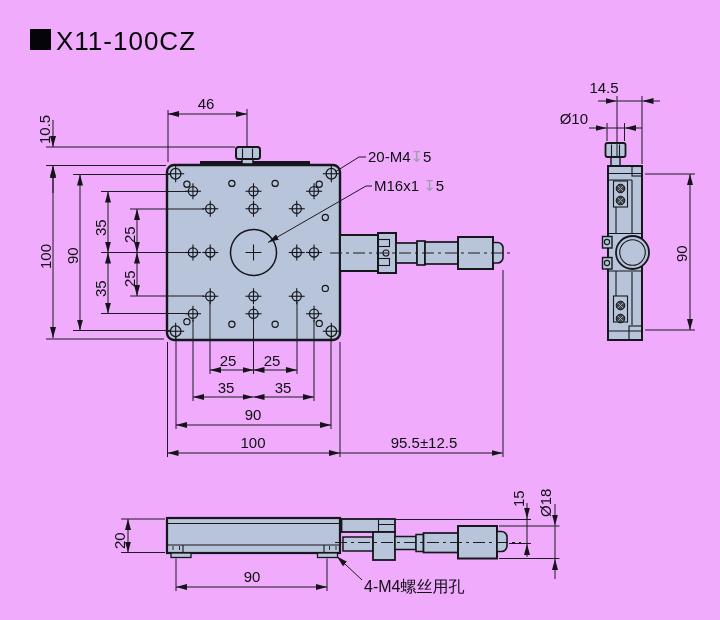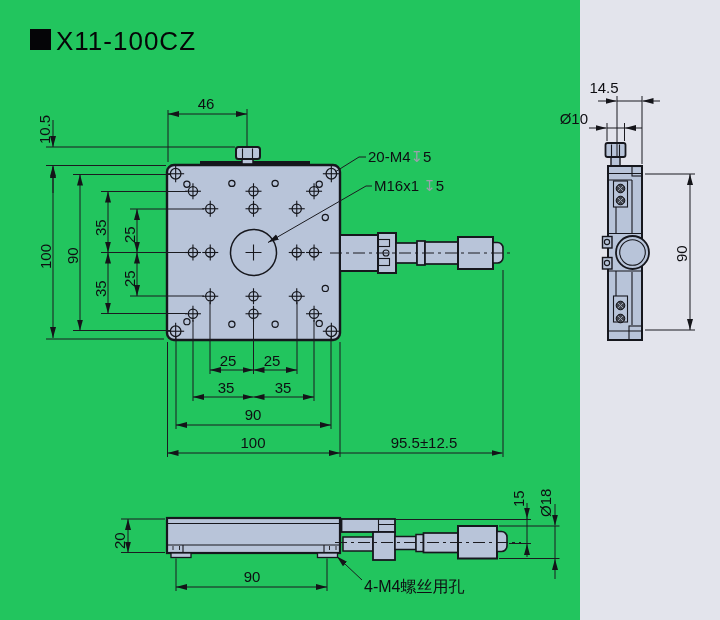--- a/index.html
+++ b/index.html
@@ -1,17 +1,17 @@
 <!DOCTYPE html>
 <html><head>
 <meta charset="utf-8">
 <style>
   html,body{margin:0;padding:0;}
   body{background:#e3e4ec;width:720px;height:620px;overflow:hidden;}
-  .stage{position:relative;width:580px;height:620px;background:#22c55e;}
+  .stage{position:relative;width:720px;height:620px;background:#f0abfc;}
   svg{display:block;}
   .t{font-family:"Liberation Sans",sans-serif;font-size:15px;fill:#0e0e12;}
   .tc{text-anchor:middle;}
   .te{text-anchor:end;}
   .title-t{font-family:"Liberation Sans",sans-serif;font-size:26px;letter-spacing:1px;fill:#050507;}
   .cjk{font-family:"Liberation Sans",sans-serif;font-size:16px;fill:#0e0e12;}
   .dl{stroke:#1b1b20;stroke-width:1;fill:none;}
   .thin{stroke:#16171d;stroke-width:1.1;fill:none;}
   .cl{stroke:#1b1b20;stroke-width:1;fill:none;stroke-dasharray:12 4 3 4;}
   .hid{stroke:#2a2b31;stroke-width:1;fill:none;stroke-dasharray:4 3;}

